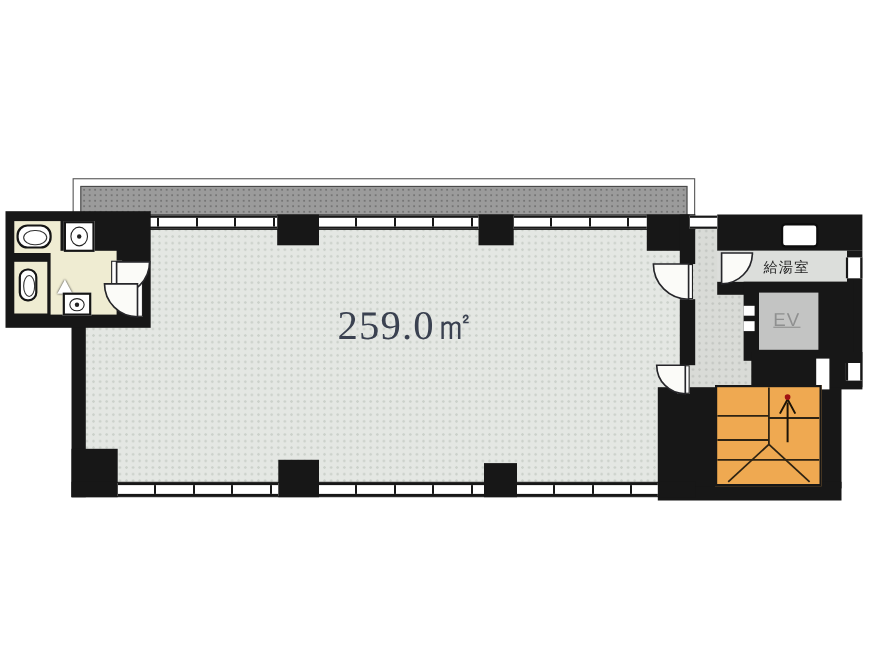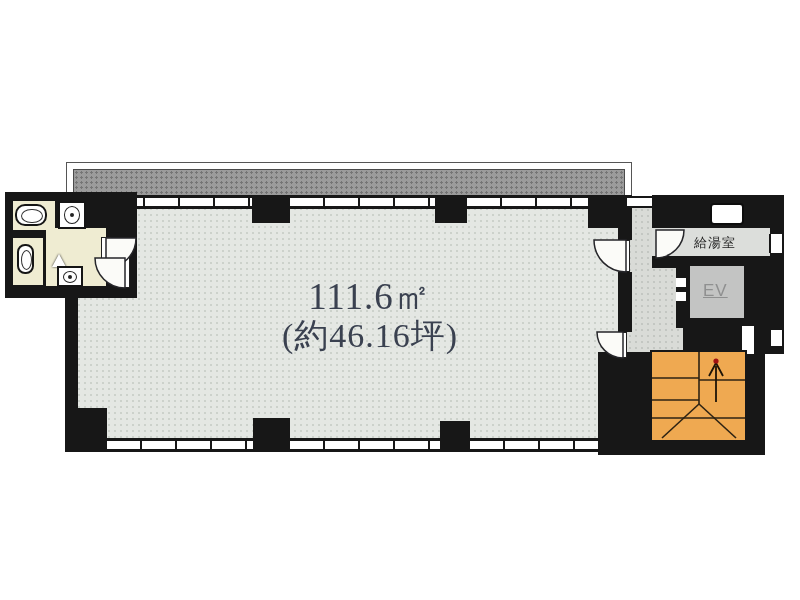--- a/index.html
+++ b/index.html
@@ -137,17 +137,16 @@
     <g fill="#fbfbf8" stroke="#26262a" stroke-width="1.5">
       <path d="M106 238 L106 268 A30 30 0 0 0 136 238 Z"></path>
       <path d="M125 258 L125 288 A30 30 0 0 1 95 258 Z"></path>
       <path d="M626 240 L626 272 A32 32 0 0 1 594 240 Z"></path>
       <path d="M623 332 L623 358 A26 26 0 0 1 597 332 Z"></path>
       <path d="M656 230 L684 230 A28 28 0 0 1 656 258 Z"></path>
     </g>
   </svg>
 
   <div class="area-label">
-    <div class="l1">111.6㎡</div>
-    <div class="l2">(約46.16坪)</div>
+    <div class="l1">259.0㎡</div>
   </div>
 
 </div>
 
 </body></html>

